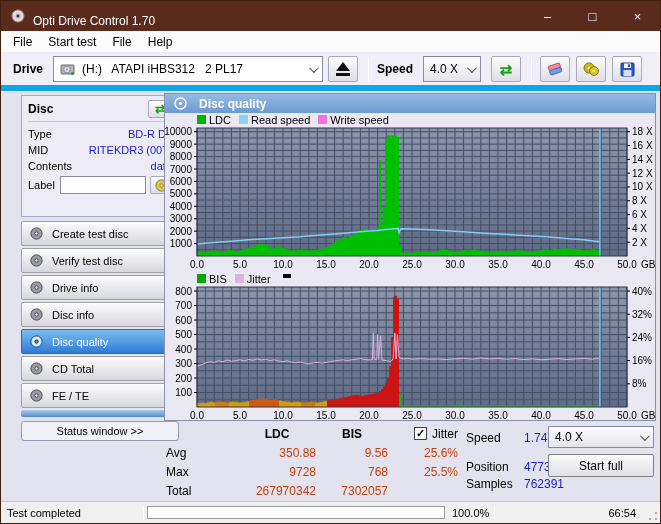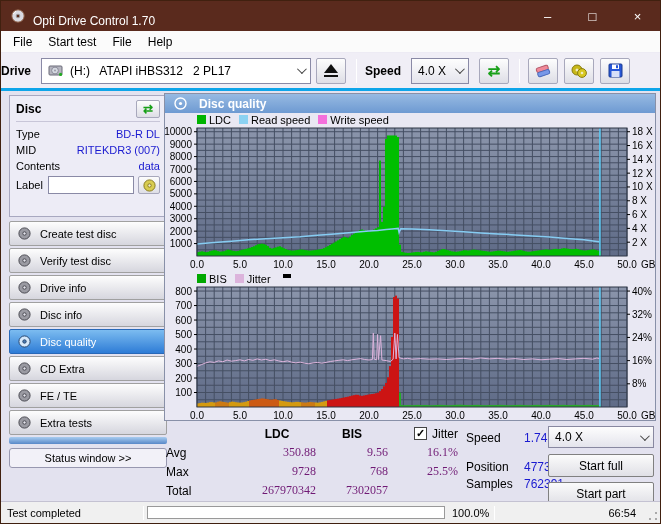--- a/index.html
+++ b/index.html
@@ -10,36 +10,36 @@
   .titlebar { height:30px; background:#5A2A1D; display:flex; align-items:center; color:#fff; }
   .titlebar .app-icon { margin:0 8px 0 10px; display:flex; }
   .titlebar .title { font-size:12px; flex:1;margin-top:9px; }
   .win-btn { width:45px; height:30px; display:flex; align-items:center; justify-content:center; font-size:13px; cursor:default; }
 
   
   .menubar { height:22px; background:#FBFBFB; display:flex; align-items:center; padding-left:4px; border-bottom:1px solid #EDEBF4; }
   .menu-item { font-size:12px; color:#000; padding:2px 8px; }
 
   
-  .toolbar { height:38px; background:#F0EEF6; border-bottom:3px solid #0ea5e9; display:flex; align-items:center; }
+  .toolbar { height:38px; background:#F0EEF6; border-bottom:6px solid #0ea5e9; display:flex; align-items:center; padding-left:12px; }
   .tb-label { font-size:12px; font-weight:bold; margin-right:10px; }
   .combo { height:26px; background:#fff; border:1px solid #8A8AA6; display:flex; align-items:center; padding:0 6px; font-size:12px; }
   .combo .chev, .sel .chev { margin-left:auto; width:7px; height:7px; border-right:1.6px solid #444; border-bottom:1.6px solid #444; transform:rotate(45deg) translateY(-2px); }
   .drive-combo { width:270px; margin-right:5px; }
   .drive-combo .txt { white-space:pre; }
   .tb-btn { width:30px; height:26px; background:linear-gradient(#FDFDFD,#DEDEE6); border:1px solid #A8A8BC; border-radius:2px; display:flex; align-items:center; justify-content:center; margin-right:6px; }
   .sep { width:1px; height:24px; background:#C6C4D4; border-right:1px solid #fff; margin:0 8px 0 4px; }
   .speed-combo { width:58px; background:linear-gradient(#FDFDFD,#E4E4EC); margin-right:10px; }
   .eject-tri { width:0; height:0; border-left:7px solid transparent; border-right:7px solid transparent; border-bottom:9px solid #111; }
   .eject-base { width:14px; height:2.5px; background:#111; margin-top:2px; }
   .swap-glyph { color:#18A018; font-weight:bold; font-size:15px; line-height:1; }
 
   
   .main { position:relative; height:416px; }
-  .sidebar { position:absolute; left:8px; top:4px; width:158px; }
+  .sidebar { position:absolute; left:20px; top:4px; width:158px; }
   .disc-panel { height:122px; border:1px solid #A8A8C0; background:#EDECF6; padding:4px 6px 0 6px; margin-bottom:4px; }
   .disc-head { display:flex; align-items:center; justify-content:space-between; border-bottom:1px solid #C8C6D8; padding-bottom:3px; margin-bottom:4px; }
   .disc-head .t { font-size:12px; font-weight:bold; }
   .mini-btn { width:24px; height:18px; background:linear-gradient(#FDFDFD,#DEDEE6); border:1px solid #A8A8BC; border-radius:2px; display:flex; align-items:center; justify-content:center; }
   .mini-btn .swap-glyph { font-size:12px; }
   .info-row { display:flex; justify-content:space-between; font-size:11px; line-height:16px; }
   .info-row .v { color:#1A1AD0; }
   .label-row { display:flex; align-items:center; margin-top:2px; }
   .label-row .l { font-size:11px; margin-right:5px; }
   .label-row input { flex:1; height:18px; border:1px solid #8A8AA6; font-size:11px; padding:0 3px; background:#fff; min-width:0; }
@@ -62,21 +62,21 @@
 
   
   .stats { position:absolute; left:165px; top:333px; width:490px; height:82px; font-size:12px; }
   .stats-table { position:absolute; left:0; top:0; }
   .st-row { display:flex; height:19px; align-items:center; }
   .st-c0 { width:42px; }
   .st-c1 { width:108px; text-align:right; }
   .st-c2 { width:72px; text-align:right; }
   .st-c3 { width:70px; text-align:right; display:flex; justify-content:flex-end; align-items:center; }
   .st-hdr { font-weight:bold; text-align:center; }
-  .st-val { color:#701a75;font-family:Liberation Serif, serif; }
+  .st-val { color:#c2410c; }
   .chk { width:13px; height:13px; background:#fff; border:1px solid #444; font-size:11px; line-height:11px; text-align:center; font-weight:bold; margin-right:5px; }
   .stats-mid { position:absolute; left:300px; top:0; width:150px; }
   .sm-row { display:flex; height:19px; align-items:center; }
   .sm-l { width:58px; }
   .sm-v { color:#1A1AD0; }
   .stats-right { position:absolute; left:382px; top:0; width:106px; }
   .sel { height:22px; background:linear-gradient(#FDFDFD,#E4E4EC); border:1px solid #8888A0; display:flex; align-items:center; font-size:12px; padding:0 6px; }
   .push-btn { width:100%; height:23px; background:linear-gradient(#FBFBFB,#E0E0E6); border:1px solid #808080; border-radius:2px; font-size:12px; display:flex; align-items:center; justify-content:center; }
 
   
@@ -252,39 +252,30 @@
           </span>
           <span>Disc quality</span>
         </div>
       <div class="side-btn">
           <span class="ic">
             <svg width="13" height="13">
               <circle cx="6.5" cy="6.5" r="5.6" fill="#9a9aa2" stroke="#4a4a52"></circle>
               <circle cx="6.5" cy="6.5" r="1.7" fill="#e4e4ec" stroke="#4a4a52"></circle>
             </svg>
           </span>
-          <span>CD Extra</span>
+          <span>CD Total</span>
         </div>
       <div class="side-btn">
           <span class="ic">
             <svg width="13" height="13">
               <circle cx="6.5" cy="6.5" r="5.6" fill="#9a9aa2" stroke="#4a4a52"></circle>
               <circle cx="6.5" cy="6.5" r="1.7" fill="#e4e4ec" stroke="#4a4a52"></circle>
             </svg>
           </span>
           <span>FE / TE</span>
-        </div>
-      <div class="side-btn">
-          <span class="ic">
-            <svg width="13" height="13">
-              <circle cx="6.5" cy="6.5" r="5.6" fill="#9a9aa2" stroke="#4a4a52"></circle>
-              <circle cx="6.5" cy="6.5" r="1.7" fill="#e4e4ec" stroke="#4a4a52"></circle>
-            </svg>
-          </span>
-          <span>Extra tests</span>
         </div>
 
       <div class="blue-strip"></div>
       <div class="statuswin-btn">Status window &gt;&gt;</div>
     </div>
 
     <div class="panel">
       <div class="panel-head">
         <span class="ic">
             <svg width="13" height="13">
@@ -985,21 +976,21 @@
           <span class="st-c2 st-hdr" style="text-align:center;">BIS</span>
           <span class="st-c3">
             <span class="chk">✓</span>
             <span>Jitter</span>
           </span>
         </div>
         <div class="st-row">
           <span class="st-c0">Avg</span>
           <span class="st-c1 st-val">350.88</span>
           <span class="st-c2 st-val">9.56</span>
-          <span class="st-c3 st-val">16.1%</span>
+          <span class="st-c3 st-val">25.6%</span>
         </div>
         <div class="st-row">
           <span class="st-c0">Max</span>
           <span class="st-c1 st-val">9728</span>
           <span class="st-c2 st-val">768</span>
           <span class="st-c3 st-val">25.5%</span>
         </div>
         <div class="st-row">
           <span class="st-c0">Total</span>
           <span class="st-c1 st-val">267970342</span>
@@ -1022,21 +1013,20 @@
           <span class="sm-v">762391</span>
         </div>
       </div>
 
       <div class="stats-right">
         <div class="sel" style="margin-top:2px;">
           <span>4.0 X</span>
           <span class="chev"></span>
         </div>
         <div class="push-btn" style="margin-top:6px;">Start full</div>
-        <div class="push-btn" style="margin-top:5px;">Start part</div>
       </div>
     </div>
   </div>
 
   <div class="statusbar">
     <span class="sb-cell" style="width:142px;padding-left:6px;">Test completed</span>
     <span class="sb-div"></span>
     <span class="sb-cell">
       <span class="progress-track"><span class="progress-fill" style="width: 100%;"></span></span>
     </span>

